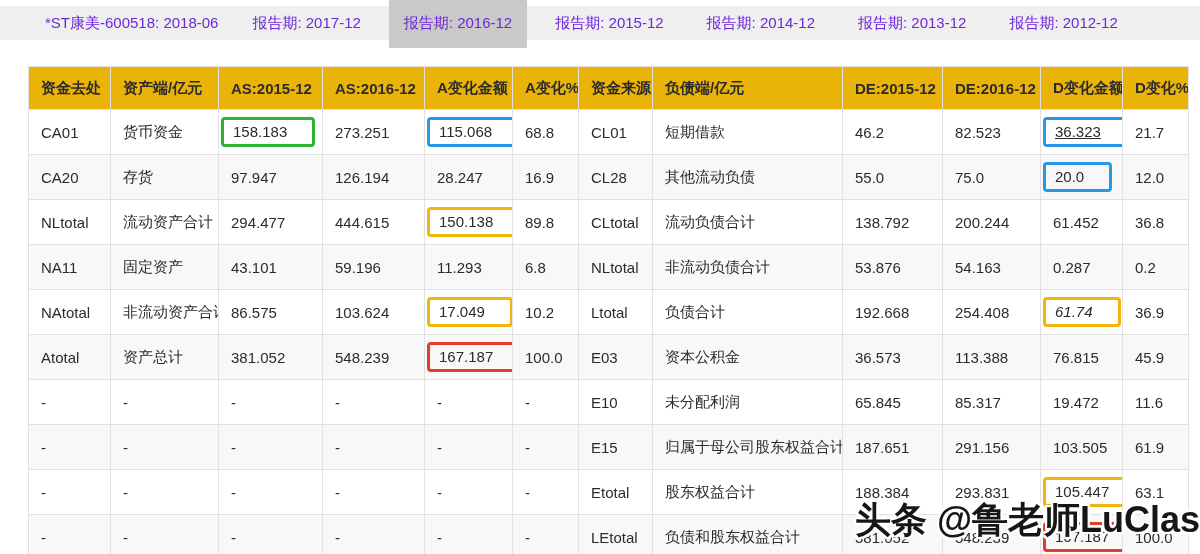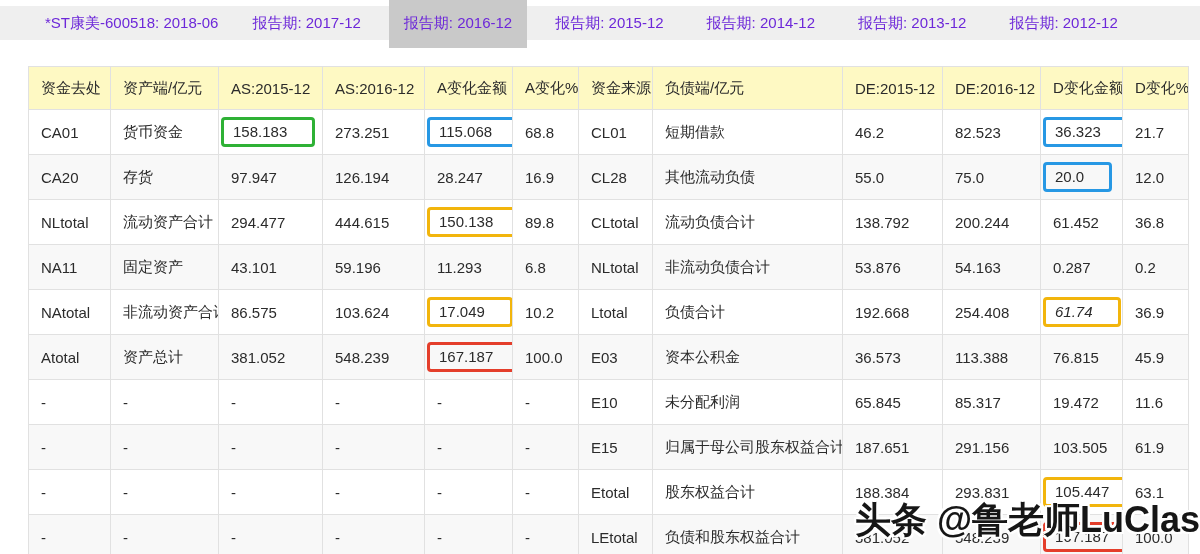--- a/index.html
+++ b/index.html
@@ -27,21 +27,21 @@
   
   .table-wrap { position:absolute; left:28px; top:66px; }
   table {
     border-collapse:collapse; table-layout:fixed; width:1160px;
     font-size:15px; color:#2b2b2b;
   }
   th, td {
     border:1px solid #e1e1e1; padding:0 2px 0 12px; text-align:left;
     overflow:hidden; white-space:nowrap;
   }
-  th { height:42px; font-weight:normal; background:#fef9c3; }
+  th { height:42px; font-weight:bold; background:#eab308; }
   td { height:44px; }
   tbody tr:nth-child(even) { background:#f8f8f8; }
 
   .hl {
     display:inline-block; border:3px solid #000; border-radius:4px;
     padding:4px 25px 5px 9px; margin-left:-10px; line-height:1;
   }
 
   
   .watermark {
@@ -104,21 +104,21 @@
           <td><span>CA01</span></td>
           <td><span>货币资金</span></td>
           <td><span class="hl" style="border-color: rgb(46, 177, 53);">158.183</span></td>
           <td><span>273.251</span></td>
           <td><span class="hl" style="border-color: rgb(39, 152, 228);">115.068</span></td>
           <td><span>68.8</span></td>
           <td><span>CL01</span></td>
           <td><span>短期借款</span></td>
           <td><span>46.2</span></td>
           <td><span>82.523</span></td>
-          <td><span class="hl" style="border-color: rgb(39, 152, 228);">36.323</span></td>
+          <td><span class="hl" style="border-color: rgb(39, 152, 228); text-decoration: underline;">36.323</span></td>
           <td><span>21.7</span></td>
         </tr>
         <tr>
           <td><span>CA20</span></td>
           <td><span>存货</span></td>
           <td><span>97.947</span></td>
           <td><span>126.194</span></td>
           <td><span>28.247</span></td>
           <td><span>16.9</span></td>
           <td><span>CL28</span></td>

